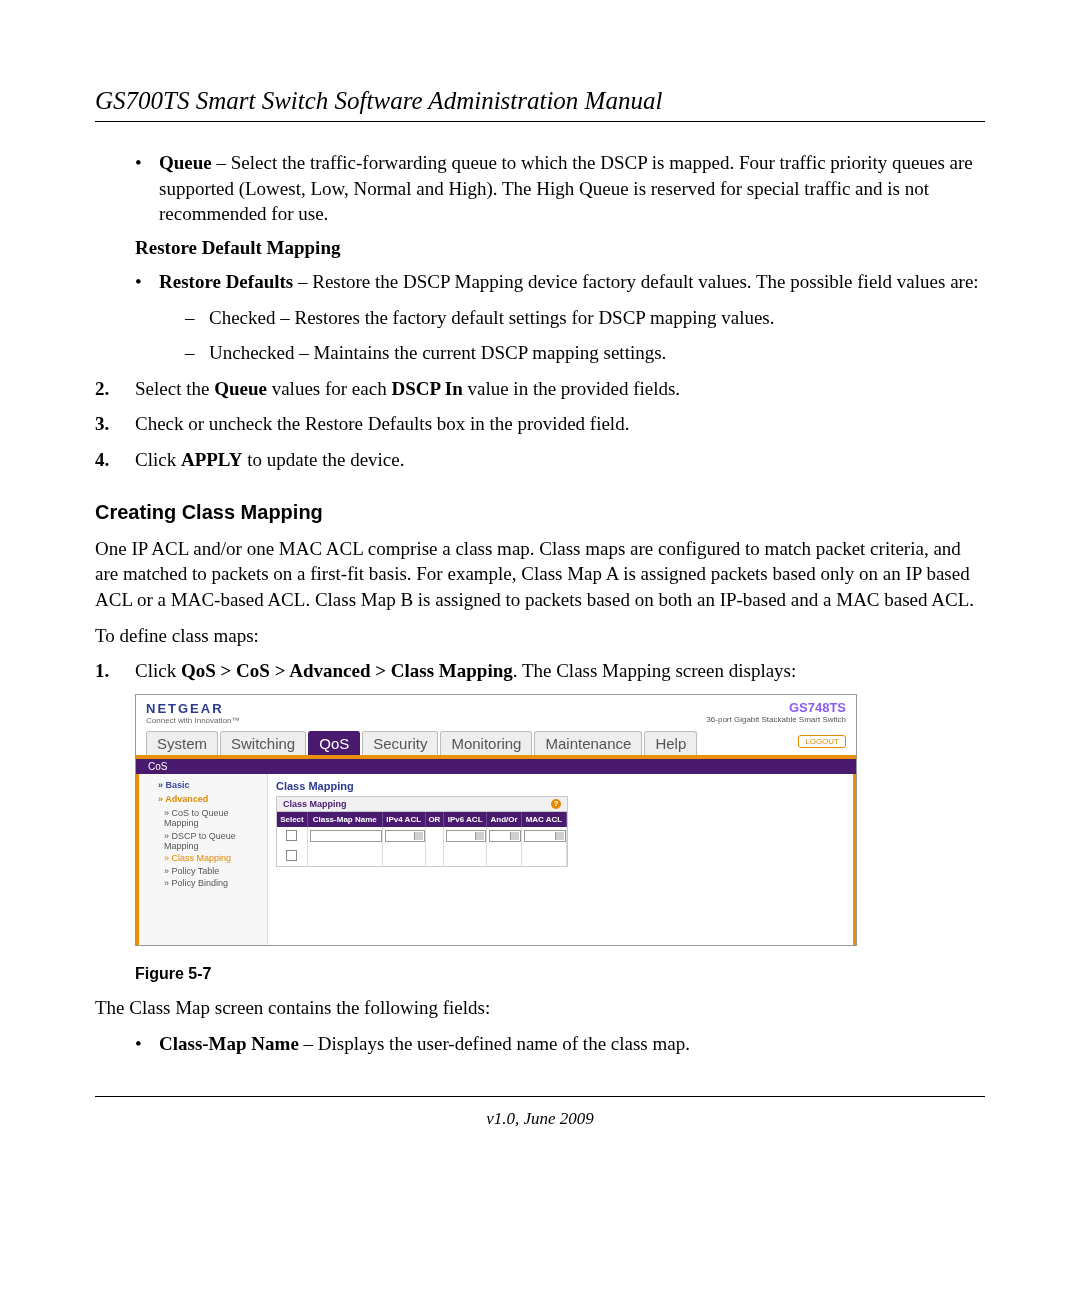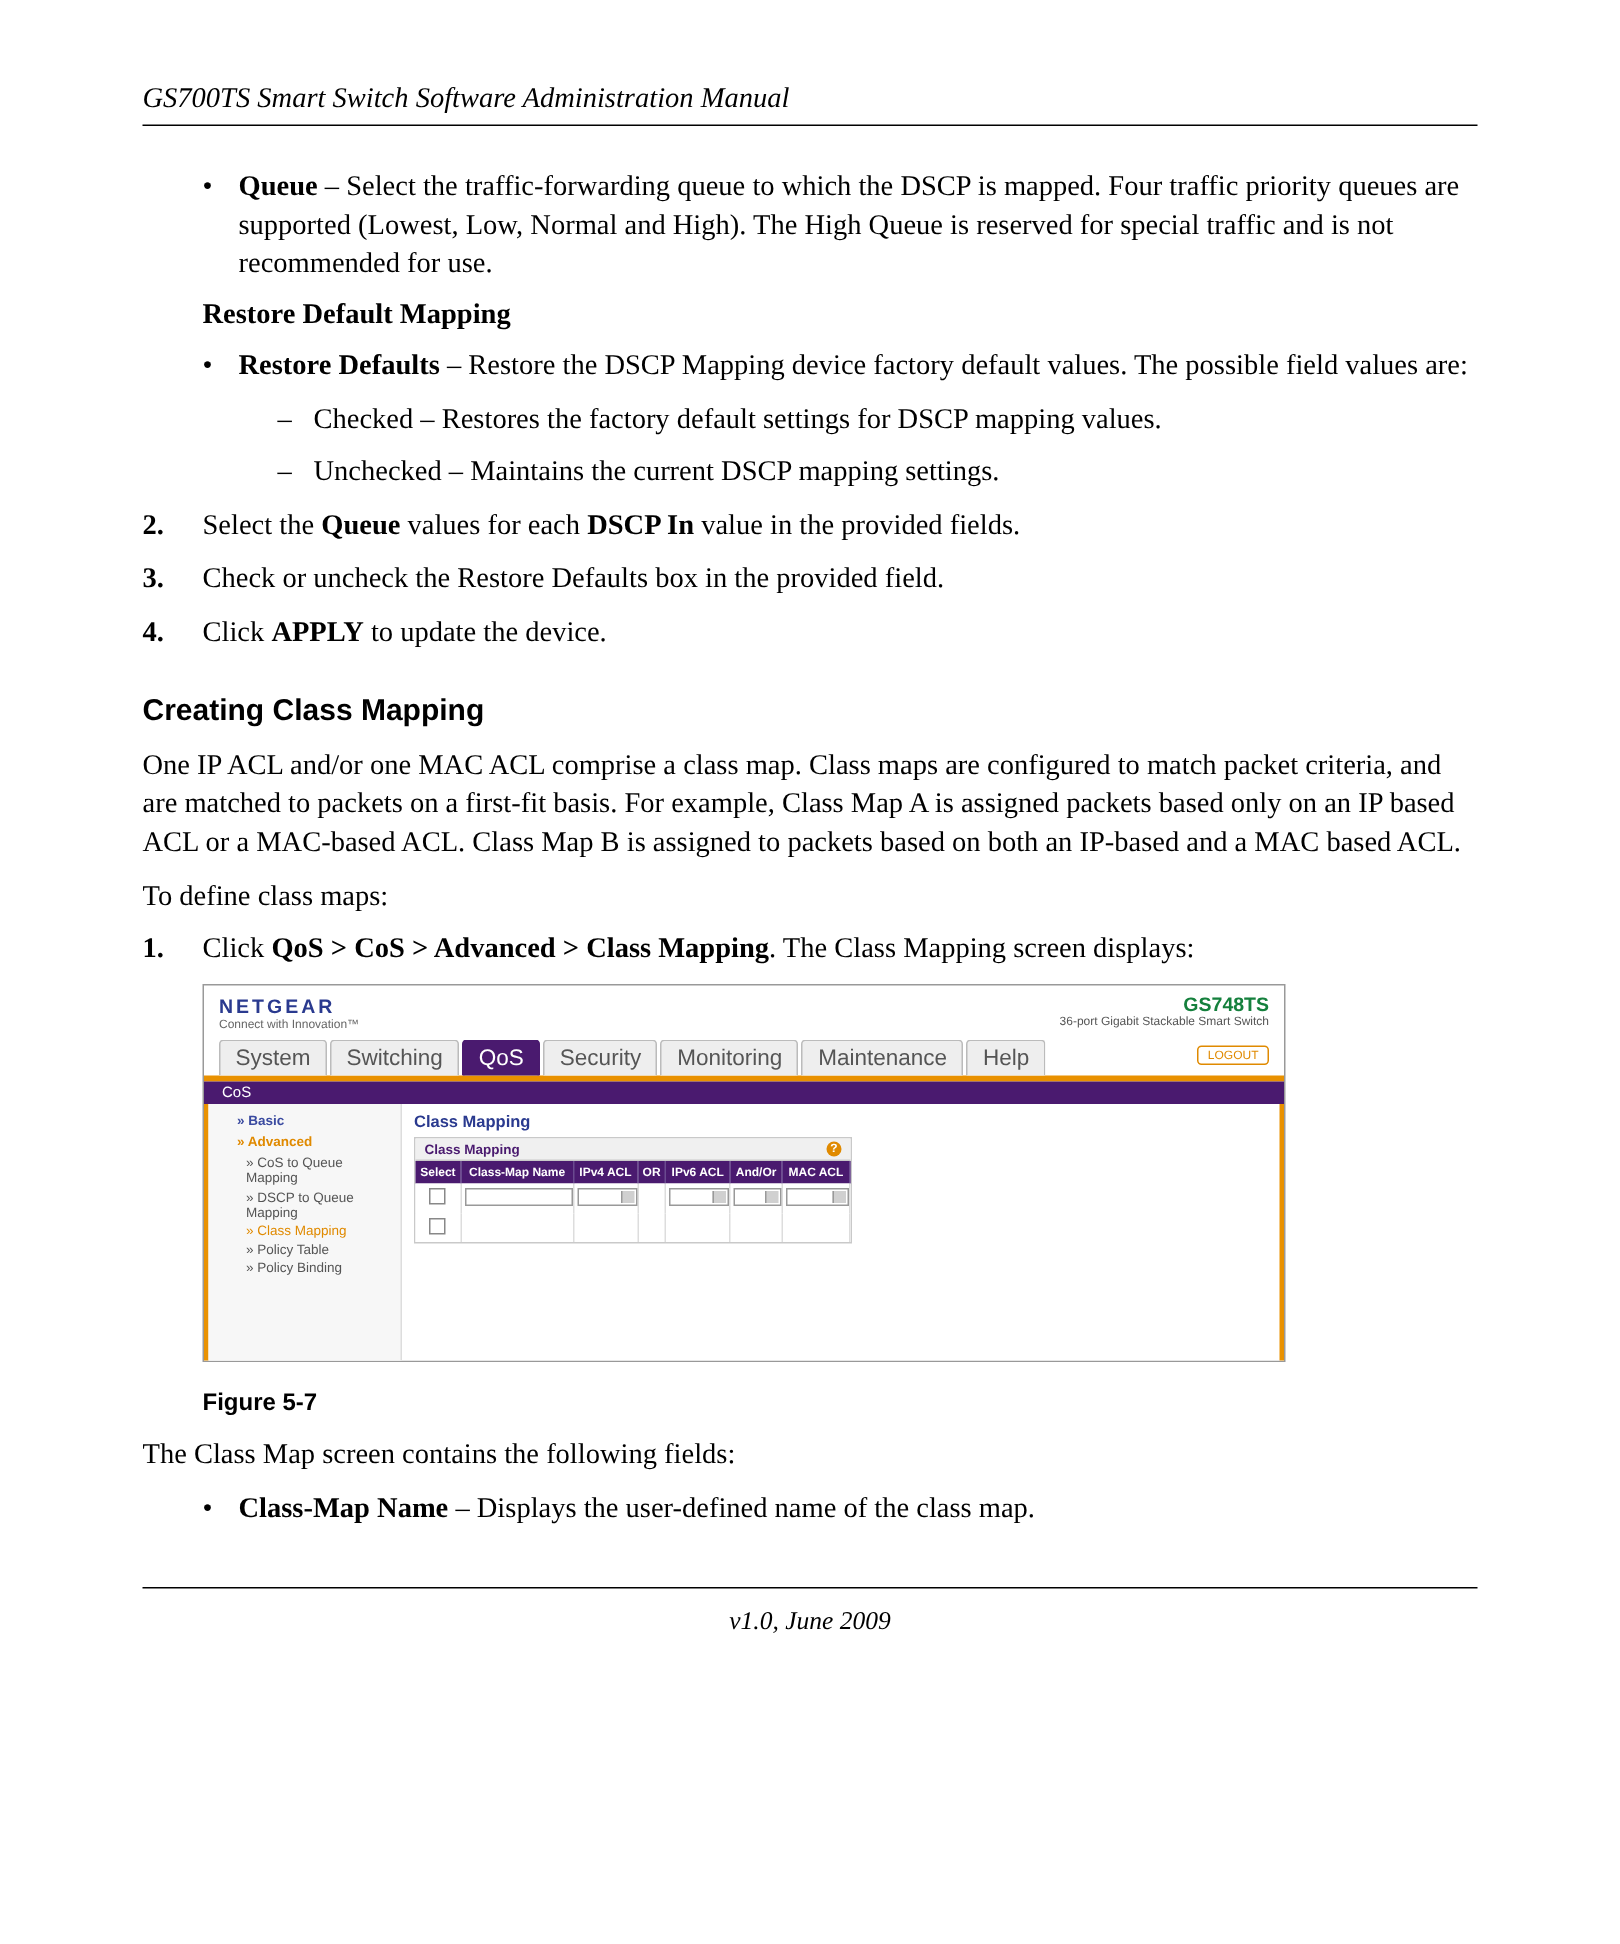--- a/index.html
+++ b/index.html
@@ -10,22 +10,23 @@
     color: #000;
     width: 1080px;
     height: 1296px;
     box-sizing: border-box;
   }
   .page {
     padding: 55px 95px 40px 95px;
   }
   .doc-header {
     font-style: italic;
-    font-size: 19px;
+    font-size: 25px;
     margin-bottom: 6px;
+    margin-top: 32px;
   }
   .hr {
     border-top: 1px solid #000;
     margin-bottom: 28px;
   }
   .bullet-row {
     display: flex;
     margin-left: 40px;
     margin-bottom: 10px;
     font-size: 19px;
@@ -88,37 +89,37 @@
     font-family: Arial, Helvetica, sans-serif;
     font-size: 10px;
     color: #333;
     position: relative;
     overflow: hidden;
   }
   .fig-top {
     display: flex;
     justify-content: space-between;
     padding: 6px 10px 2px 10px;
-    align-items: flex-start;
+    align-items: center;
   }
   .brand {
     font-weight: bold;
     color: #2a3a8f;
     font-size: 13px;
     letter-spacing: 2px;
   }
   .brand-sub {
     font-size: 8px;
     color: #666;
   }
   .model {
     text-align: right;
     line-height: 1.1;
   }
-  .model-strong { color: #15803d; font-weight: bold; font-size: 13px;}
+  .model-strong { color: #8b5cf6; font-weight: bold; font-size: 13px;}
   .model-sub { font-size: 8px; color: #555;}
   .tabs {
     display: flex;
     gap: 0;
     padding-left: 10px;
     border-bottom: 4px solid #e99100;
     align-items: flex-end;
     margin-top: 4px;
   }
   .tab {

